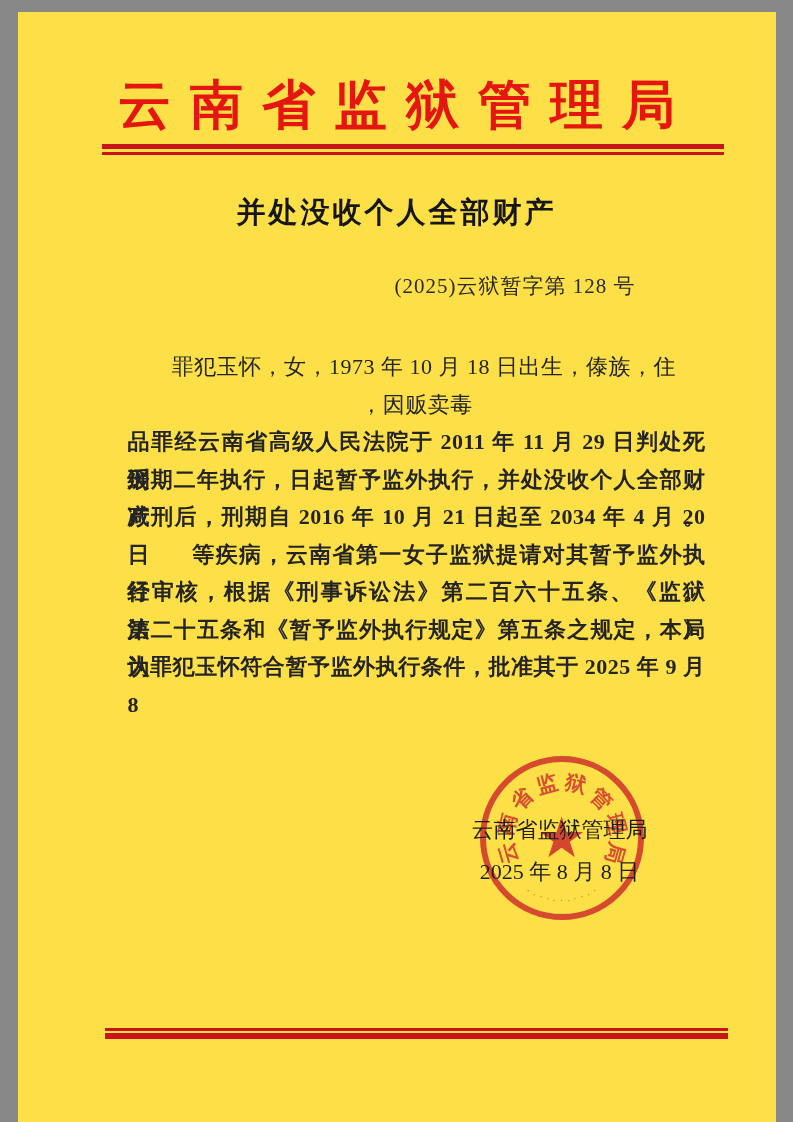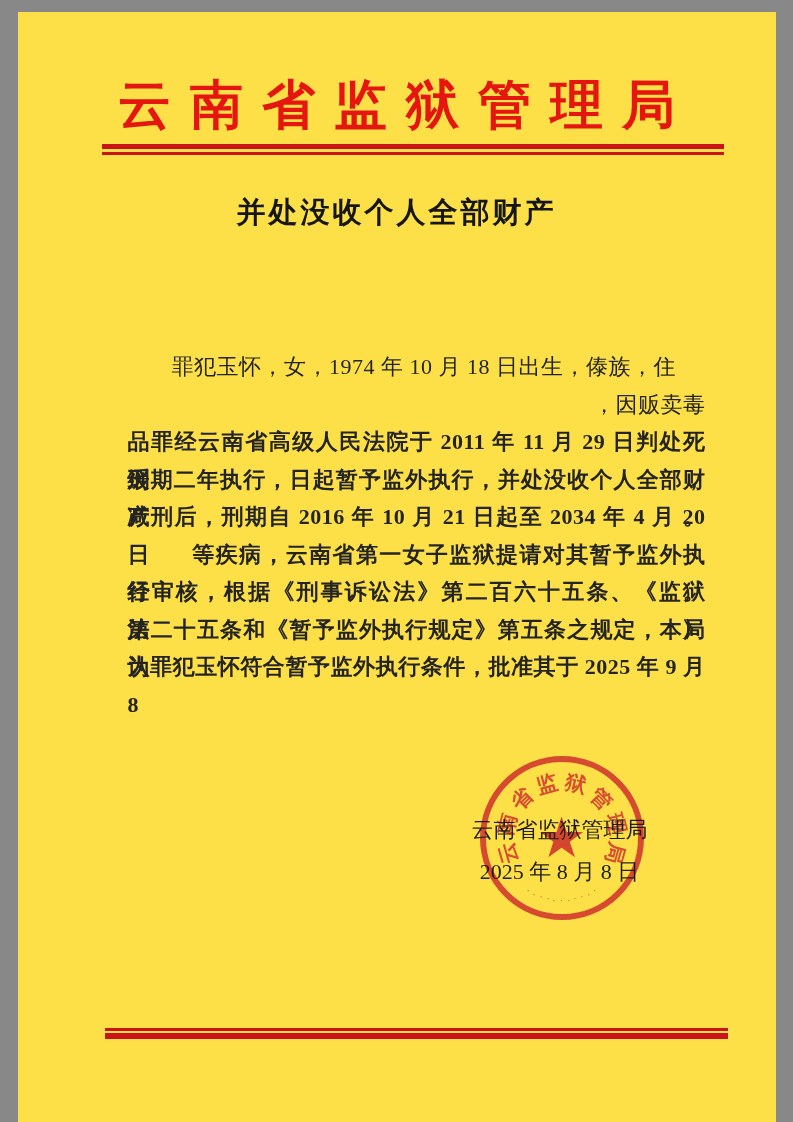--- a/index.html
+++ b/index.html
@@ -39,21 +39,21 @@
     position:absolute;top:260px;right:140px;
     font-size:21px;color:#2a2a2a;letter-spacing:1px;
   }
   
   .body-text{
     position:absolute;top:336px;left:110px;width:578px;
     font-size:22px;color:#242424;
   }
   .line{height:37.5px;line-height:37.5px;letter-spacing:.5px;}
   .l-indent{text-indent:44px;}
-  .l-right{text-align:right;}
+  .l-right{text-align:center;}
   .l-just{text-align:justify;text-align-last:justify;font-weight:bold;}
   .redact-gap{display:inline-block;width:64px;height:1px;}
   
   .signature{
     position:absolute;top:797px;left:438px;width:208px;
     text-align:center;font-size:22px;line-height:42px;
     color:#1d1d1d;z-index:3;white-space:nowrap;
   }
   
   .seal{position:absolute;top:744px;left:462px;width:164px;height:164px;z-index:2;}
@@ -91,23 +91,24 @@
   <div class="letterhead">
     <div class="org-name">云南省监狱管理局</div>
     <div class="rule rule-top">
       <div class="rule-thick"></div>
       <div class="rule-thin"></div>
     </div>
   </div>
 
   <div class="doc-title">并处没收个人全部财产</div>
 
+  <div class="doc-number">(2025)云狱暂字第 128 号</div>
 
   <div class="body-text">
-    <div class="line l-indent">罪犯玉怀，女，1974 年 10 月 18 日出生，傣族，住</div>
+    <div class="line l-indent">罪犯玉怀，女，1973 年 10 月 18 日出生，傣族，住</div>
     <div class="line l-right">，因贩卖毒</div>
     <div class="line l-just">品罪经云南省高级人民法院于 2011 年 11 月 29 日判处死刑，</div>
     <div class="line l-just">缓期二年执行，日起暂予监外执行，并处没收个人全部财产。</div>
     <div class="line l-just">减刑后，刑期自 2016 年 10 月 21 日起至 2034 年 4 月 20 日</div>
     <div class="line l-just">
       <span class="redact-gap"></span><span>等疾病，云南省第一女子监狱提请对其暂予监外执行。</span>
     </div>
     <div class="line l-just">经审核，根据《刑事诉讼法》第二百六十五条、《监狱法》</div>
     <div class="line l-just">第二十五条和《暂予监外执行规定》第五条之规定，本局认</div>
     <div class="line l-just">为罪犯玉怀符合暂予监外执行条件，批准其于 2025 年 9 月 8</div>

